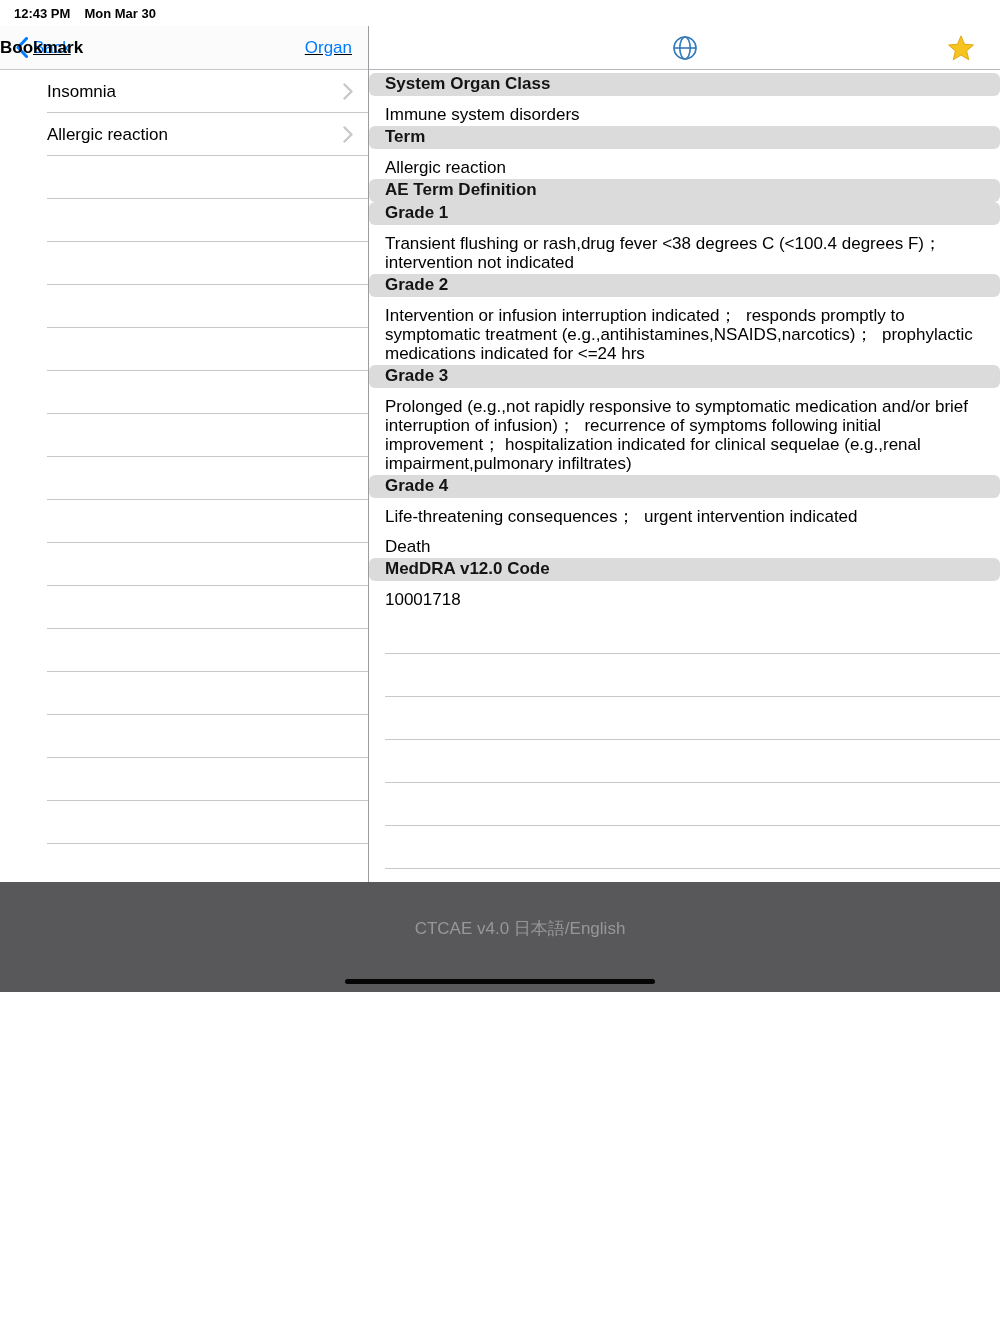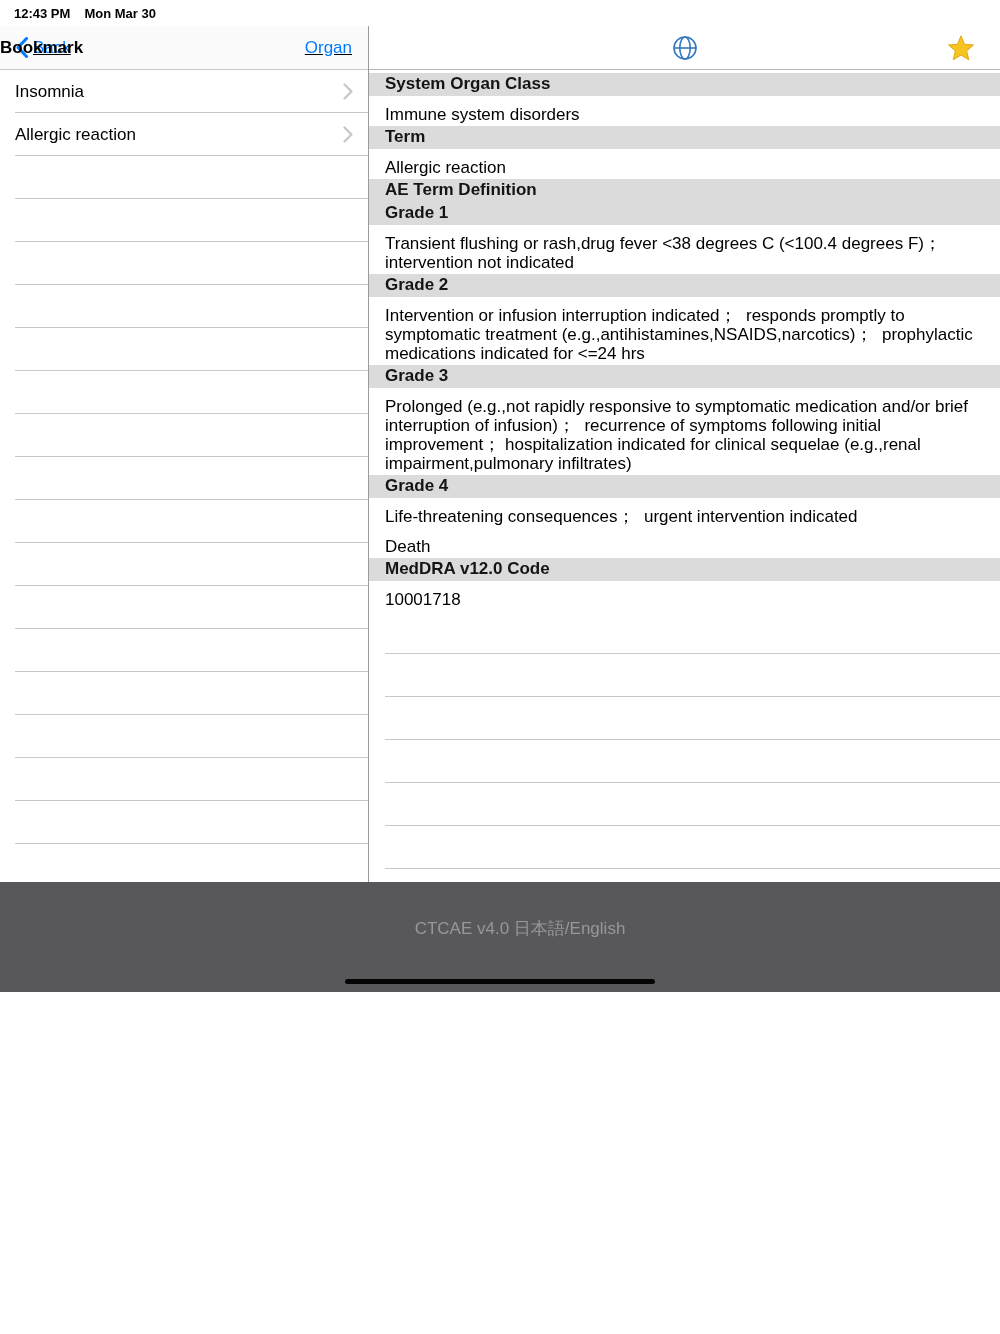--- a/index.html
+++ b/index.html
@@ -26,39 +26,39 @@
   .sidebar { width:369px; flex:0 0 369px; border-right:1px solid #9b9ba0; display:flex; flex-direction:column; background:#fff; overflow:hidden; }
   .nav-bar {
     height:44px; flex:0 0 44px; position:relative; display:flex; align-items:center;
     background:#fbfbfb; border-bottom:1px solid #c8c7cc; padding:0 16px;text-decoration:underline;
   }
   .back-btn { display:flex; align-items:center; gap:5px; color:var(--accent-blue,#007aff); font-size:17px; cursor:pointer; }
   .back-btn svg { display:block; }
   .nav-title { position:absolute; left:0; right:0; text-align:left; font-size:17px; font-weight:700; color:#000; pointer-events:none; }
   .edit-btn { margin-left:auto; color:var(--accent-blue,#007aff); font-size:17px; cursor:pointer; position:relative; z-index:1; }
 
-  .list { flex:1; overflow:hidden; }
+  .list { flex:1; overflow:hidden;padding-left:32px; }
   .list-row { height:43px; display:flex; align-items:center; padding:0 15px; font-size:17px; position:relative; background:#fff; }
   .list-row::after { content:""; position:absolute; left:15px; right:0; bottom:0; height:1px; background:#c8c7cc; }
   .row-label { flex:1; color:#000; }
   .row-chevron { display:flex; align-items:center; }
 
   
   .detail { flex:1; display:flex; flex-direction:column; background:#fff; overflow:hidden; }
   .detail-header {
     height:44px; flex:0 0 44px; position:relative; display:flex; align-items:center; justify-content:center;
     background:#fff; border-bottom:1px solid #b5b5ba;
   }
   .globe { cursor:pointer; display:flex; }
   .star { position:absolute; right:24px; top:50%; transform:translateY(-50%); cursor:pointer; display:flex; }
 
   .sections { flex:1; overflow:hidden; padding-top:3px; }
   .section-header {
     background:var(--header-gray,#dbdbdb); padding:2px 16px 3px; font-size:17px; font-weight:700;
-    color:#141414; line-height:18px;
+    color:#141414; line-height:18px;border-radius:6px;
   }
   .section-body {
     padding:9px 16px 2px; font-size:17px; line-height:19px; color:#000; white-space:pre-wrap;
   }
   .detail-empty-row { height:43px; margin-left:16px; border-bottom:1px solid #c8c7cc; }
 
   
   .footer { height:110px; flex:0 0 110px; background:var(--footer-bg,#58585a); position:relative; display:flex; justify-content:center; }
   .footer-label { margin-top:35px; font-size:17px; color:#97979b;margin-left:40px; }
   .home-indicator {

